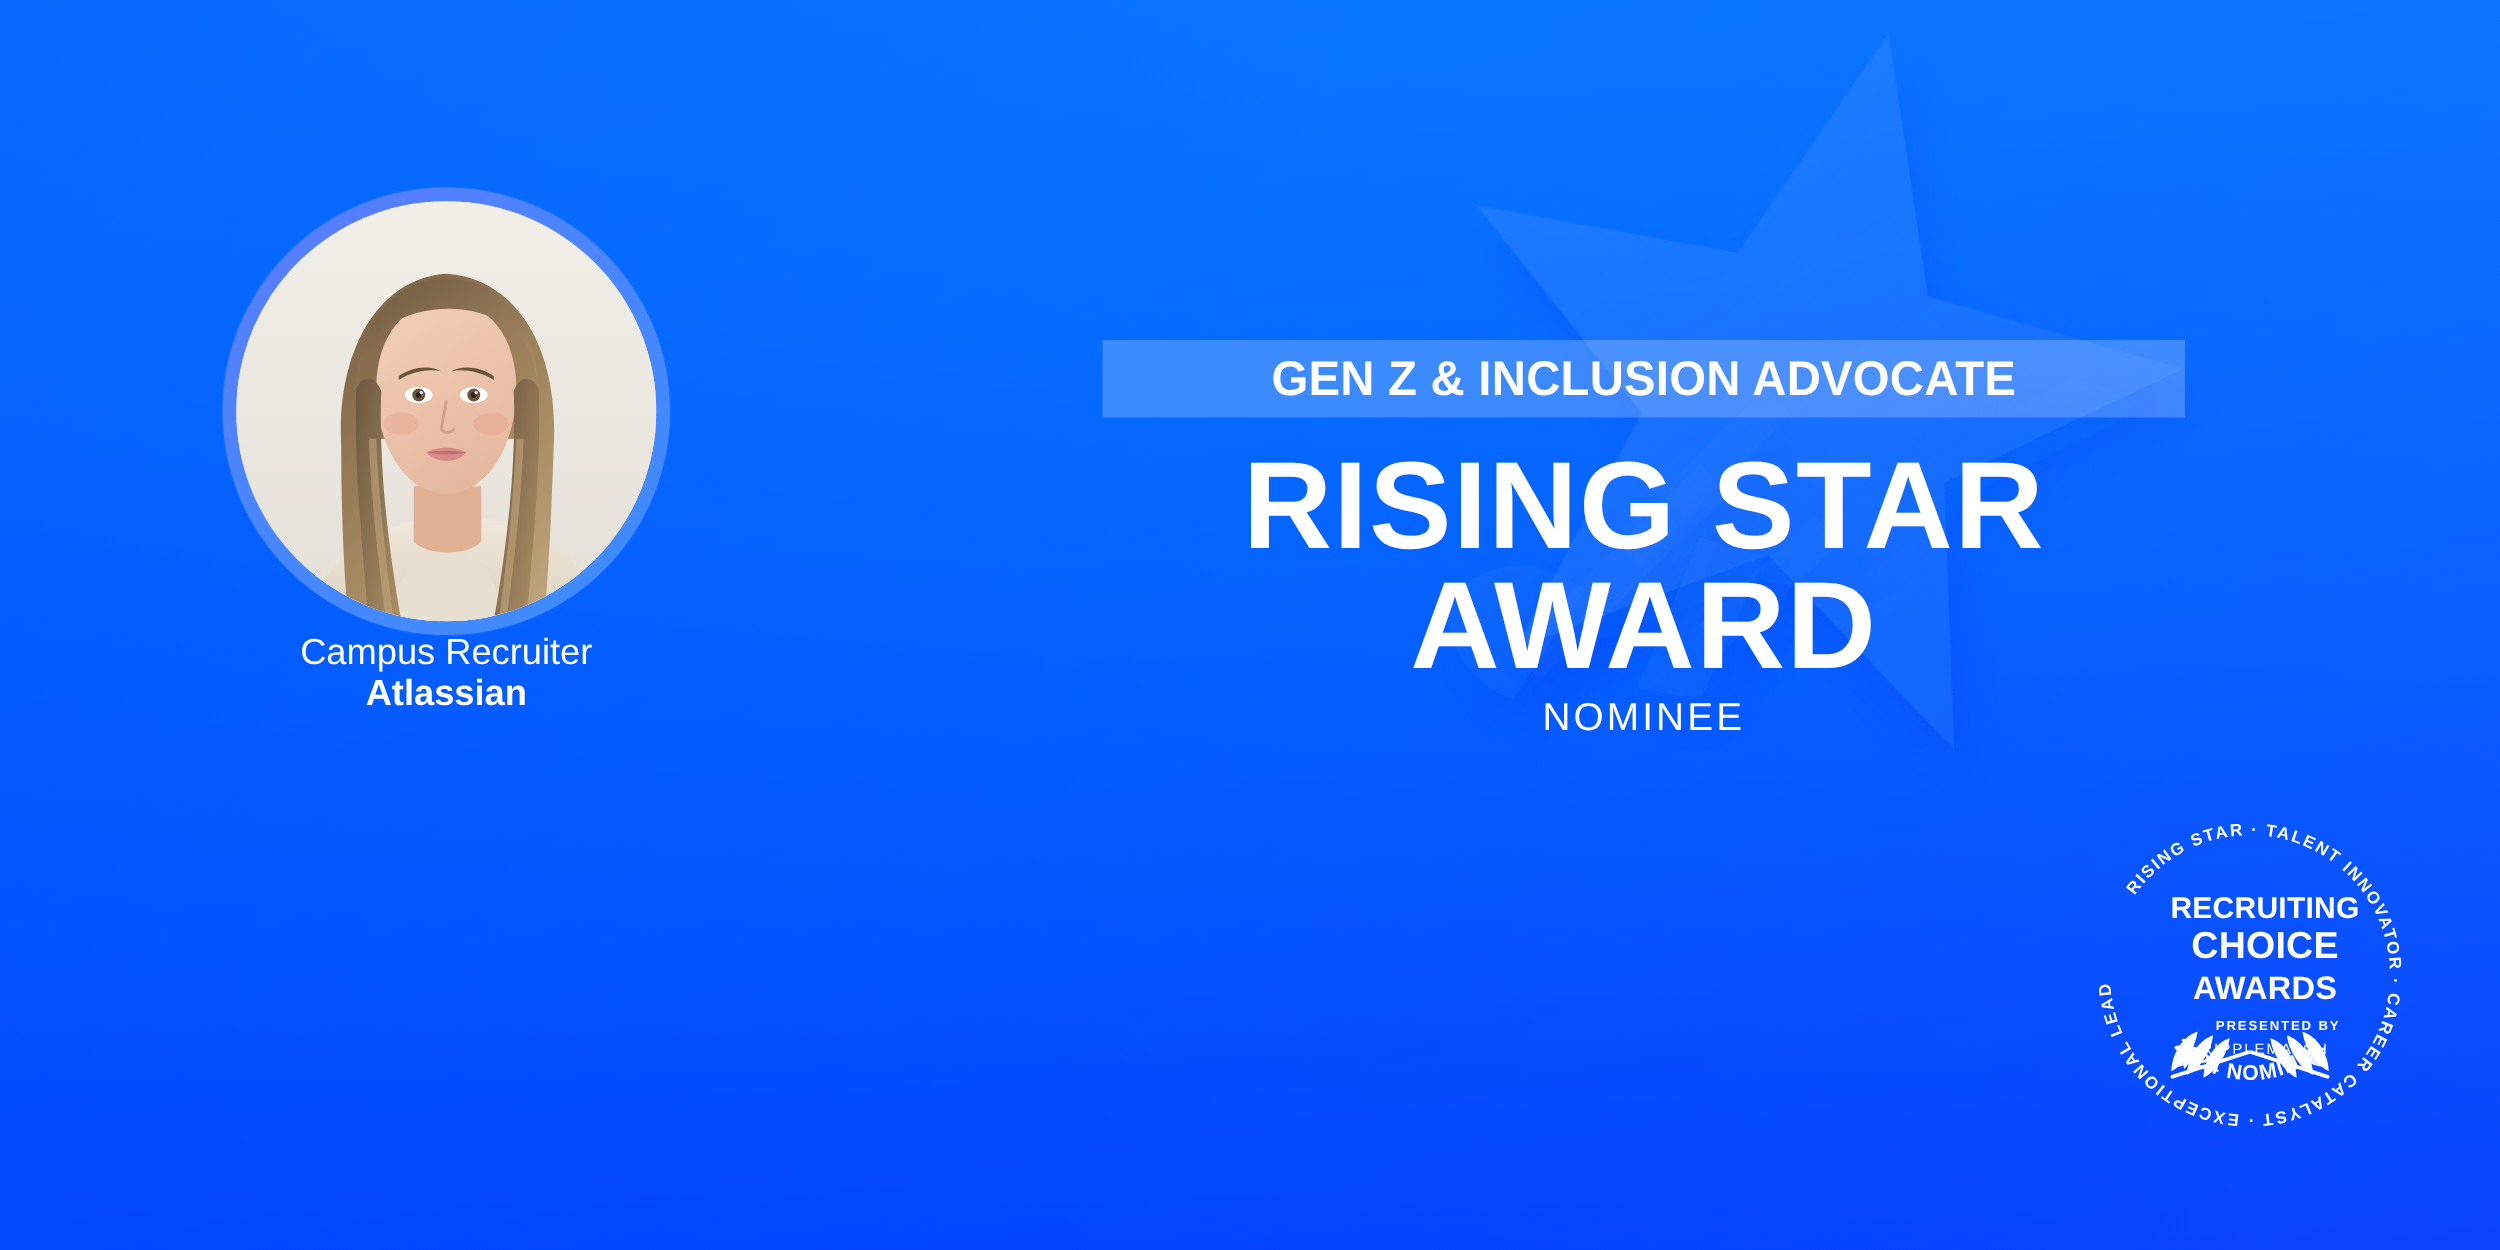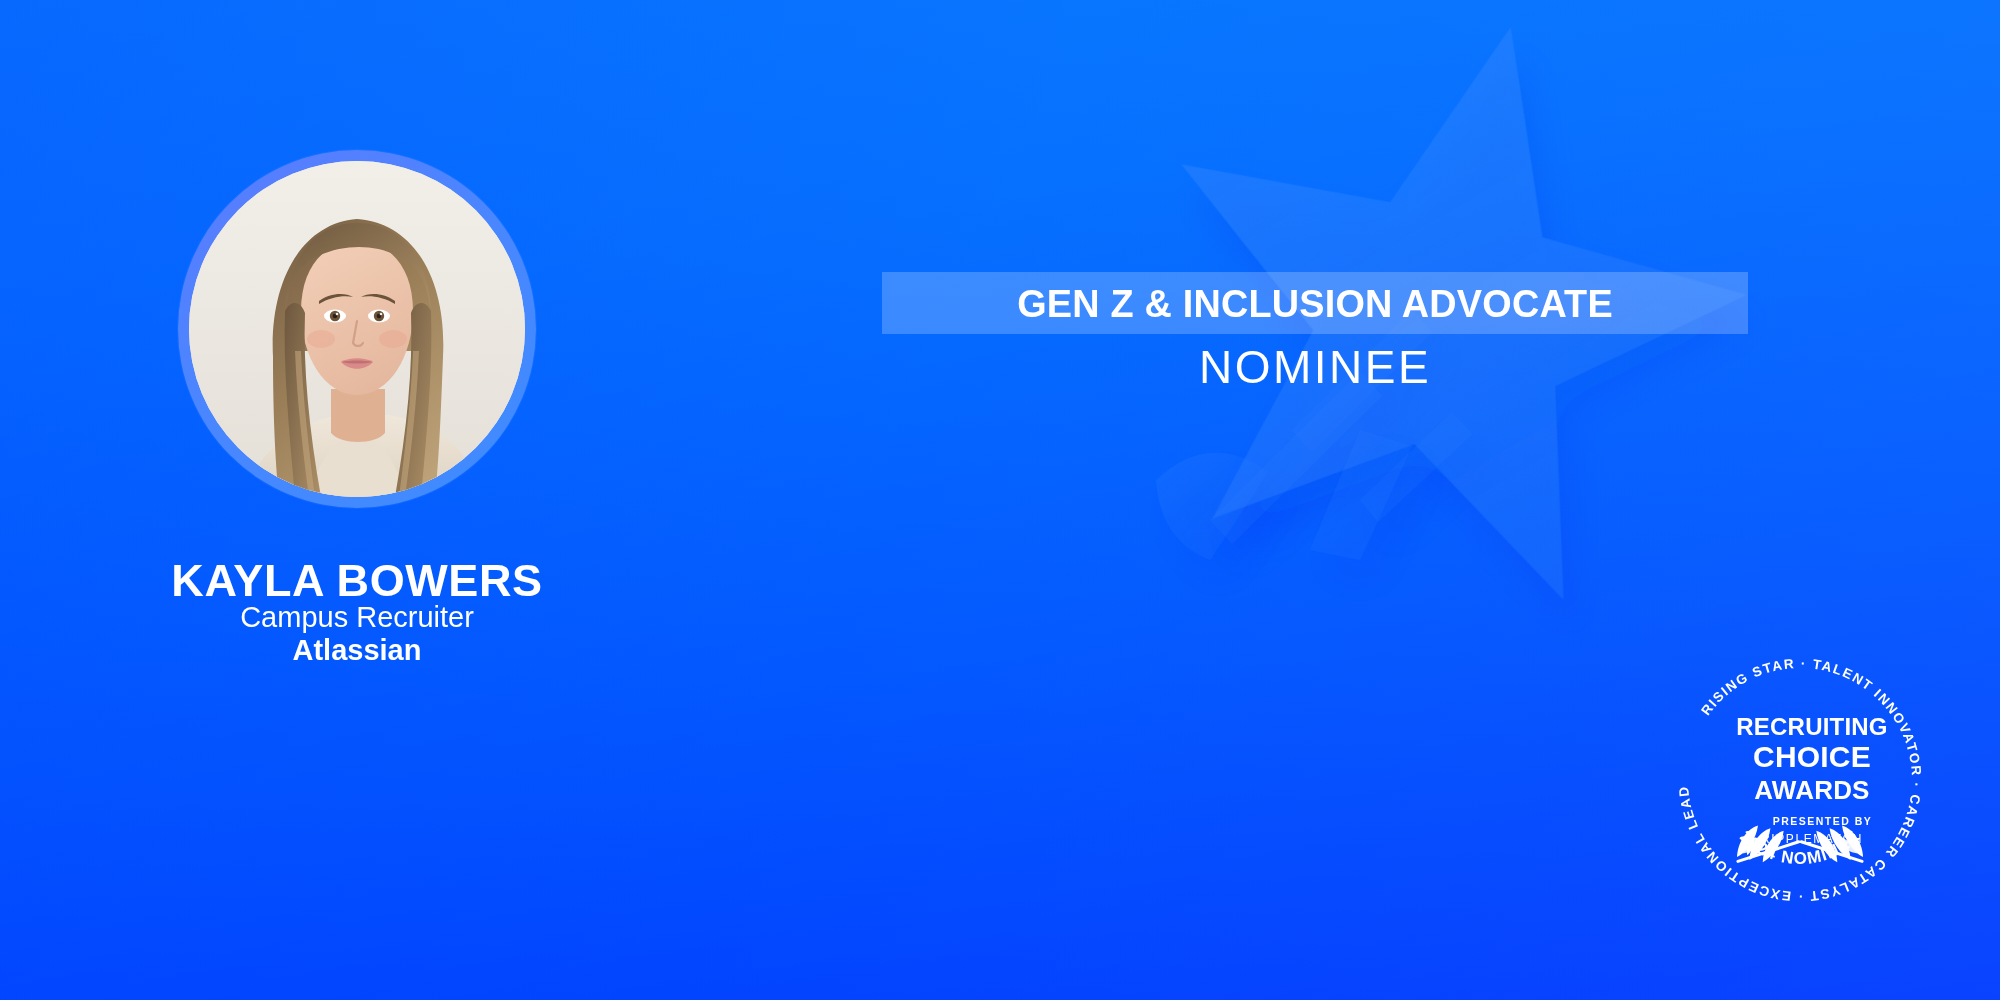--- a/index.html
+++ b/index.html
@@ -112,21 +112,21 @@
     color:#ffffff;
     line-height:0.97;
     text-align:center;
     width:866px;
   }
   .award-title .line2 { display:block; }
   .award-sub {
     margin-top:10px;
     width:866px;
     text-align:center;
-    font-size:46px;
+    font-size:31px;
     font-weight:400;
     letter-spacing:2.5px;
     color:#ffffff;
     line-height:1;
   }
 
   
   .seal {
     position:absolute;
     left:1665px; top:645px;
@@ -257,28 +257,31 @@
 
           <path d="M152 201 C160 196 176 196 184 201 C176 210 160 210 152 201 Z" fill="#d98a8a"></path>
           <path d="M152 201 C162 199 174 199 184 201 C174 203 162 203 152 201 Z" fill="#c2706f"></path>
 
           <ellipse cx="132" cy="178" rx="14" ry="9" fill="#e8a38f" opacity="0.45"></ellipse>
           <ellipse cx="204" cy="178" rx="14" ry="9" fill="#e8a38f" opacity="0.45"></ellipse>
         </svg>
       </div>
     </div>
 
-    <div class="person-name">KAYLA BOWERS</div>
     <div class="person-role">Campus Recruiter</div>
     <div class="person-company">Atlassian</div>
   </div>
 
   <div class="award-col">
     <div class="category-banner">
       <span>GEN Z &amp; INCLUSION ADVOCATE</span>
+    </div>
+    <div class="award-title">
+      <span class="line1">RISING STAR</span>
+      <span class="line2">AWARD</span>
     </div>
     <div class="award-sub">NOMINEE</div>
   </div>
 
   <div class="seal">
     <svg viewBox="0 0 270 270" xmlns="http://www.w3.org/2000/svg">
       <defs>
         <path id="ringpath" d="M 135,135 m -112,0 a 112,112 0 1,1 224,0 a 112,112 0 1,1 -224,0"></path>
         <path id="yearpath" d="M 135,135 m -84,0 a 84,84 0 0,0 168,0"></path>
       </defs>

